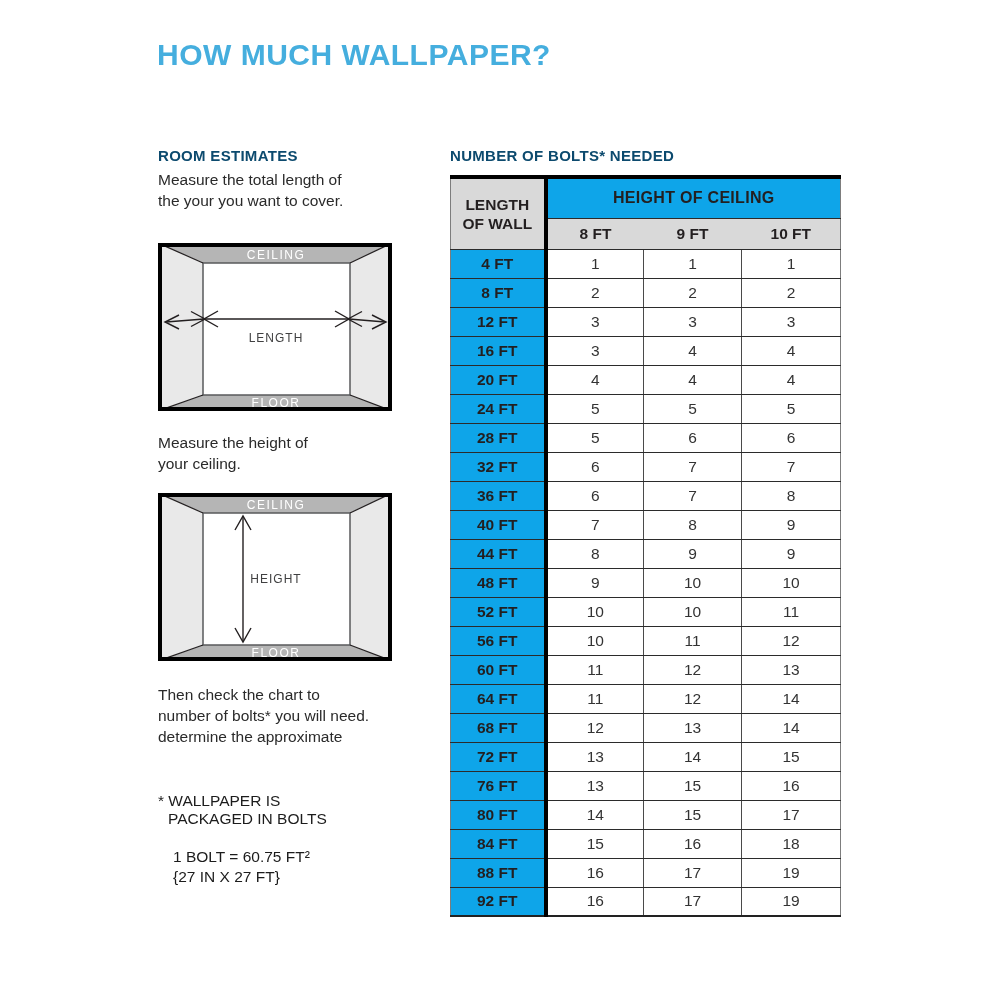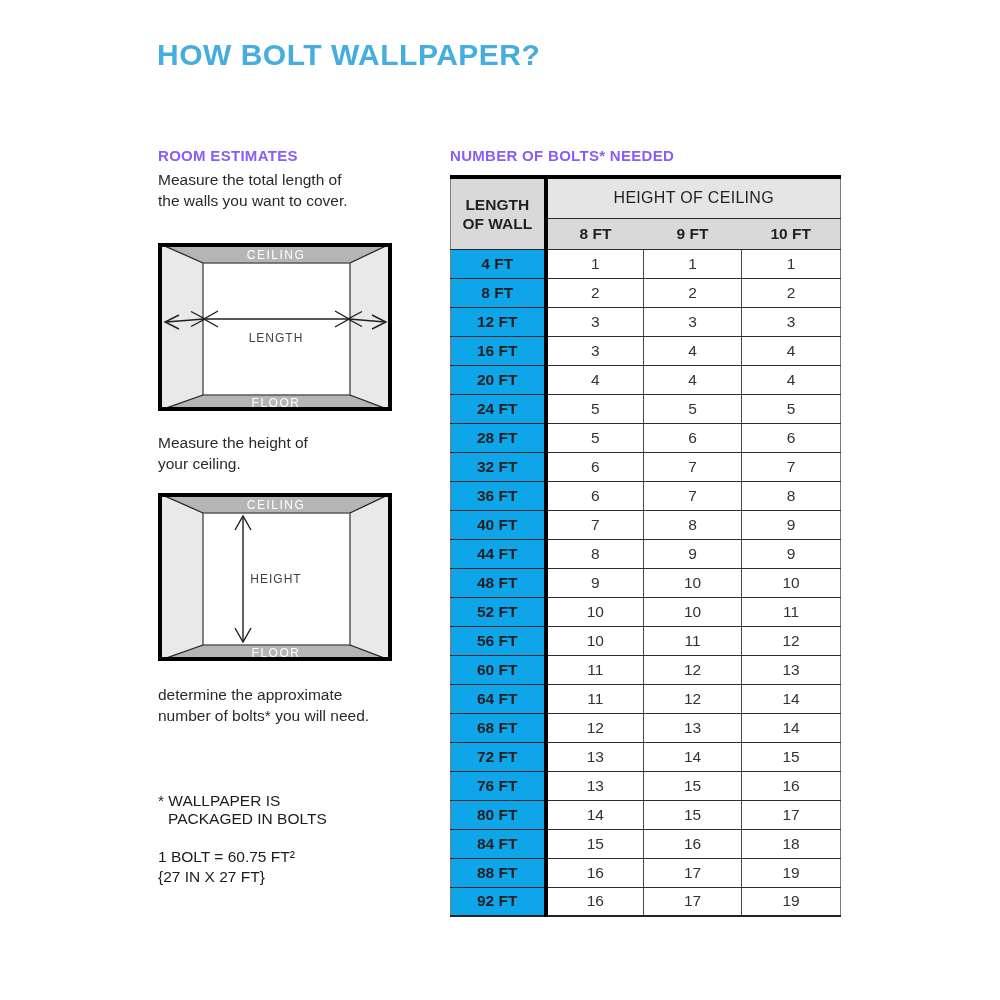--- a/index.html
+++ b/index.html
@@ -9,34 +9,34 @@
   .abs { position:absolute; }
 
   .page-title {
     left:157px; top:38px;
     font-size:30px; font-weight:700; letter-spacing:0.5px;
     color:#45AEDE;
   }
 
   .section-heading {
     font-size:15px; font-weight:700; letter-spacing:0.3px;
-    color:#8b5cf6;
+    color:#0c4a6e;
   }
   .room-heading { left:158px; top:147px; }
   .bolts-heading { left:450px; top:147px; width:390px; }
 
   .para { left:158px; font-size:15.5px; line-height:21px; color:#2a2a2a; }
   .para-length { top:169px; }
   .para-height { top:432px; }
   .para-chart  { top:684px; }
 
   .note { left:158px; font-size:15.5px; font-weight:400; color:#1c1c1c; }
   .note-bolts { top:792px; line-height:18px; }
   .note-bolts .indent { padding-left:10px; }
-  .note-size  { top:847px; line-height:20px; }
+  .note-size  { top:847px; line-height:20px;margin-left:15px; }
 
   .diagram { position:absolute; left:158px; }
   .diagram-length { top:243px; }
   .diagram-height { top:493px; }
   svg text { font-family:"Liberation Sans", sans-serif; }
 
   .bolt-table {
     position:absolute; left:450px; top:175px;
     border-collapse:collapse; table-layout:fixed; width:390px;
     border-top:4px solid #000;
@@ -45,21 +45,21 @@
     border-bottom:2px solid #222;
     font-size:15.5px;
   }
   .bolt-table th, .bolt-table td { text-align:center; vertical-align:middle; }
   .wall-header {
     background:#D9D9D9; font-weight:700; font-size:15.5px; line-height:19px;
     border-right:4px solid #000;
     border-bottom:1.5px solid #2b2b2b;
   }
   .group-header {
-    background:#e5e5e5; font-weight:400; font-size:16px; letter-spacing:0.3px;
+    background:#0ea5e9; font-weight:700; font-size:16px; letter-spacing:0.3px;
     height:41px;
     border-bottom:1.5px solid #2b2b2b;
   }
   .sub-header {
     background:#D9D9D9; font-weight:700; font-size:15.5px;
     height:31px;
     border-bottom:1.5px solid #2b2b2b;
   }
   .wall-cell {
     background:#0ea5e9; font-weight:700;
@@ -70,27 +70,27 @@
   .bolt-cell {
     color:#333333;
     height:29px;
     border-left:1px solid #4a4a4a;
     border-bottom:1.5px solid #2b2b2b;
   }
 </style>
 </head>
 <body>
 
-<h1 class="abs page-title">HOW BOLT WALLPAPER?</h1>
+<h1 class="abs page-title">HOW MUCH WALLPAPER?</h1>
 
 <div class="abs section-heading room-heading">ROOM ESTIMATES</div>
 
 <div class="abs para para-length">
   <div>Measure the total length of</div>
-  <div>the walls you want to cover.</div>
+  <div>the your you want to cover.</div>
 </div>
 
 <svg class="diagram diagram-length" width="234" height="168" viewBox="0 0 234 168">
   <polygon points="0,0 234,0 192,20 45,20" fill="#B5B5B5"></polygon>
   <polygon points="0,168 45,152 192,152 234,168" fill="#B5B5B5"></polygon>
   <polygon points="0,0 45,20 45,152 0,168" fill="#E9E9E9"></polygon>
   <polygon points="234,0 192,20 192,152 234,168" fill="#E9E9E9"></polygon>
   <rect x="45" y="20" width="147" height="132" fill="#FFFFFF" stroke="#58595B" stroke-width="1.5"></rect>
   <g stroke="#231F20" stroke-width="1.2">
     <line x1="0" y1="0" x2="45" y2="20"></line>
@@ -137,22 +137,23 @@
   <g stroke="#231F20" stroke-width="1.4" fill="none">
     <line x1="85" y1="23" x2="85" y2="149"></line>
     <path d="M77,37 L85,23 L93,37"></path>
     <path d="M77,135 L85,149 L93,135"></path>
   </g>
   <text x="118" y="90" text-anchor="middle" font-size="12" letter-spacing="1" fill="#404041">HEIGHT</text>
   <rect x="2" y="2" width="230" height="164" fill="none" stroke="#000000" stroke-width="4"></rect>
 </svg>
 
 <div class="abs para para-chart">
+  <div>Then check the chart to</div>
+  <div>number of bolts* you will need.</div>
   <div>determine the approximate</div>
-  <div>number of bolts* you will need.</div>
 </div>
 
 <div class="abs note note-bolts">
   <div>* WALLPAPER IS</div>
   <div class="indent">PACKAGED IN BOLTS</div>
 </div>
 
 <div class="abs note note-size">
   <div>1 BOLT = 60.75 FT²</div>
   <div>{27 IN X 27 FT}</div>

